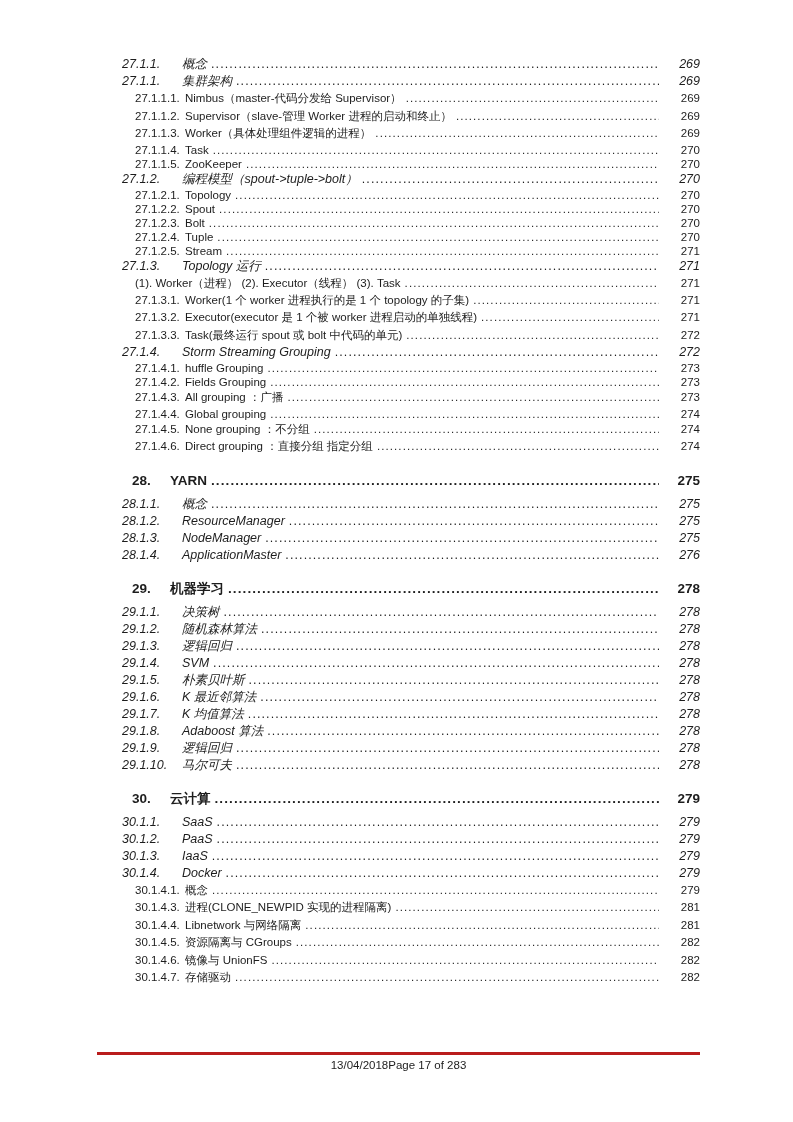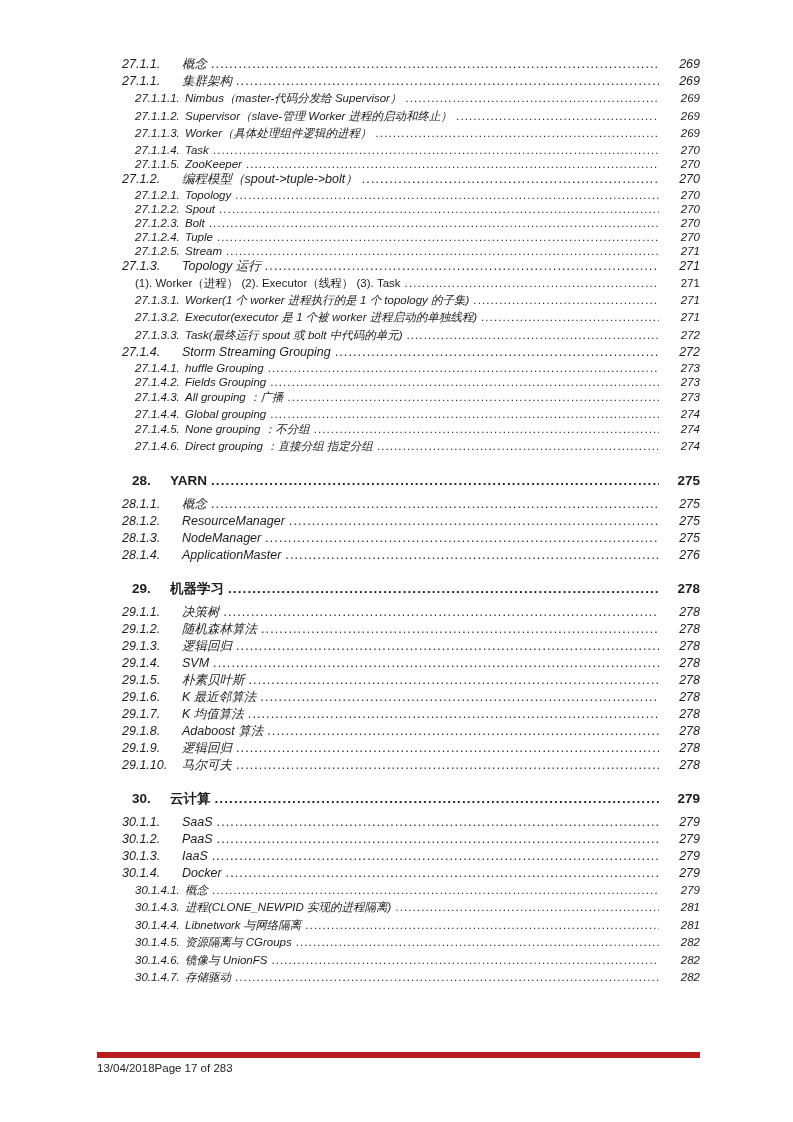--- a/index.html
+++ b/index.html
@@ -22,33 +22,33 @@
     font-style:normal;
   }
   .pageno{flex:none;min-width:26px;text-align:right;margin-left:12px;}
 
   .lvl1{font-weight:700;font-size:13.5px;line-height:26px;height:26px;margin-top:12px;margin-bottom:2px;}
   .lvl1 .num{min-width:38px;margin-left:35px;}
 
   .lvl2{font-style:italic;font-size:12.5px;line-height:17px;height:17px;padding-left:25px;}
   .lvl2 .num{min-width:60px;}
 
-  .lvl3{font-size:11.5px;line-height:14px;height:14px;padding-left:38px;font-style:italic;}
+  .lvl3{font-size:11.5px;line-height:14px;height:14px;padding-left:38px;}
   .lvl3 .num{min-width:50px;}
   .lvl3.cjk{line-height:17.5px;height:17.5px;}
 
   .txt{font-size:11.5px;line-height:17px;height:17px;padding-left:38px;}
 
   .tindent .title{margin-left:14px;}
 
   .footer{
     position:absolute;left:97px;right:93px;top:1052px;
-    border-top:6px solid #b91c1c;
+    border-top:3px solid #b91c1c;
     padding-top:4px;
-    display:flex;justify-content:flex-start;
+    display:flex;justify-content:center;
     font-size:11.5px;color:#1d1d1d;
   }
   .watermark{
     position:absolute;right:92px;top:1124px;
     font-size:12px;letter-spacing:1px;
     color:#7f1d1d;
   }
 </style>
 </head>
 <body>

